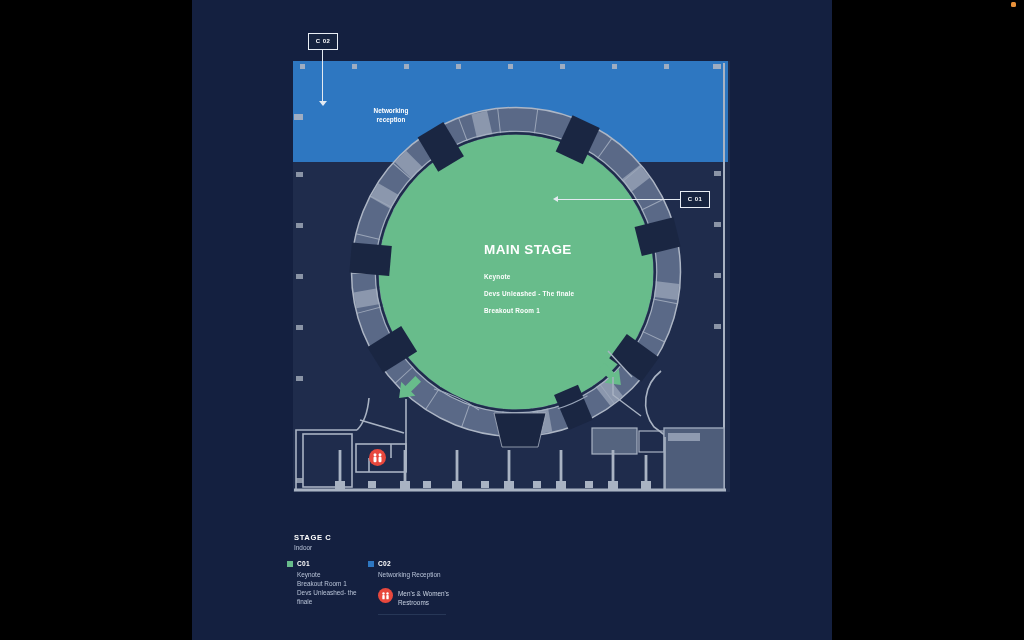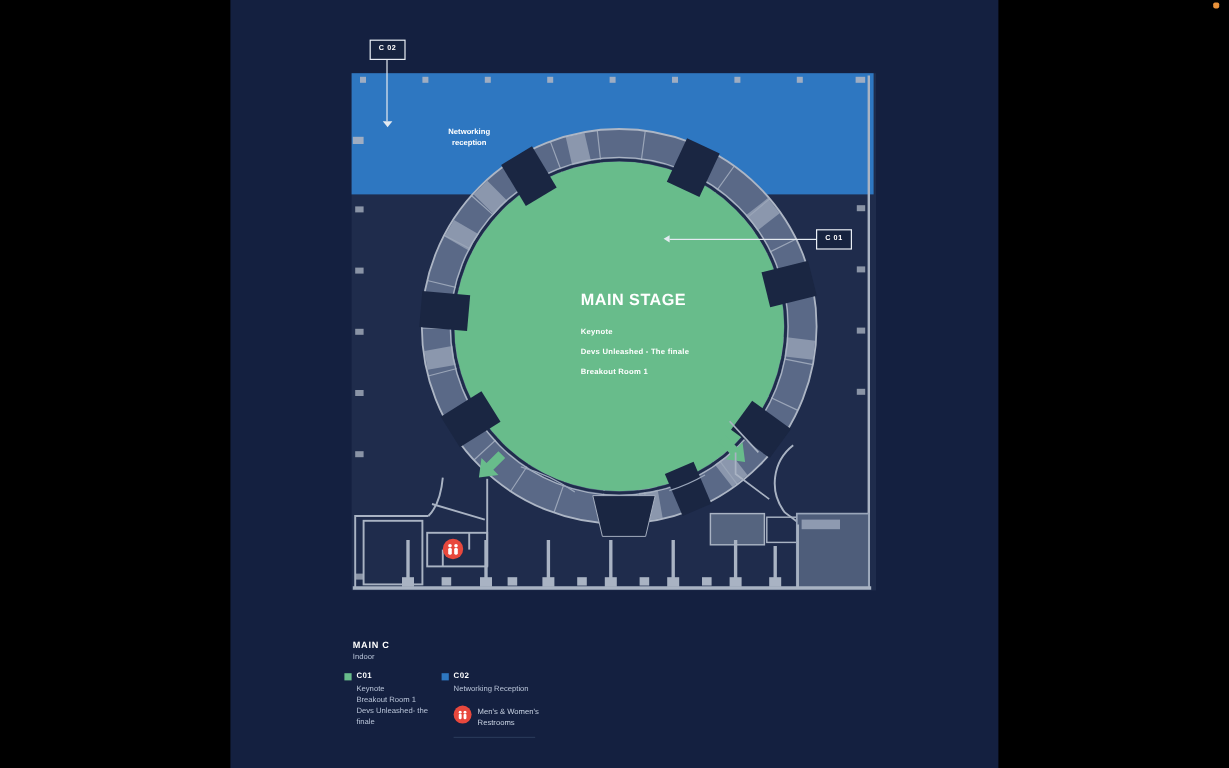--- a/index.html
+++ b/index.html
@@ -245,21 +245,21 @@
   <div class="net-label">
     <div>Networking</div>
     <div>reception</div>
   </div>
   <div class="stage-title">MAIN STAGE</div>
   <div class="stage-session ss0">Keynote</div>
   <div class="stage-session ss1">Devs Unleashed - The finale</div>
   <div class="stage-session ss2">Breakout Room 1</div>
 
   <div class="legend">
-    <div class="legend-title">MAIN C</div>
+    <div class="legend-title">STAGE C</div>
     <div class="legend-sub">Indoor</div>
     <div class="legend-cols">
       <div class="legend-col1">
         <div class="legend-item-head">
           <span class="swatch swatch-green"></span>
           <span class="legend-code">C01</span>
         </div>
         <div class="legend-lines">
           <div>Keynote</div>
           <div>Breakout Room 1</div>

